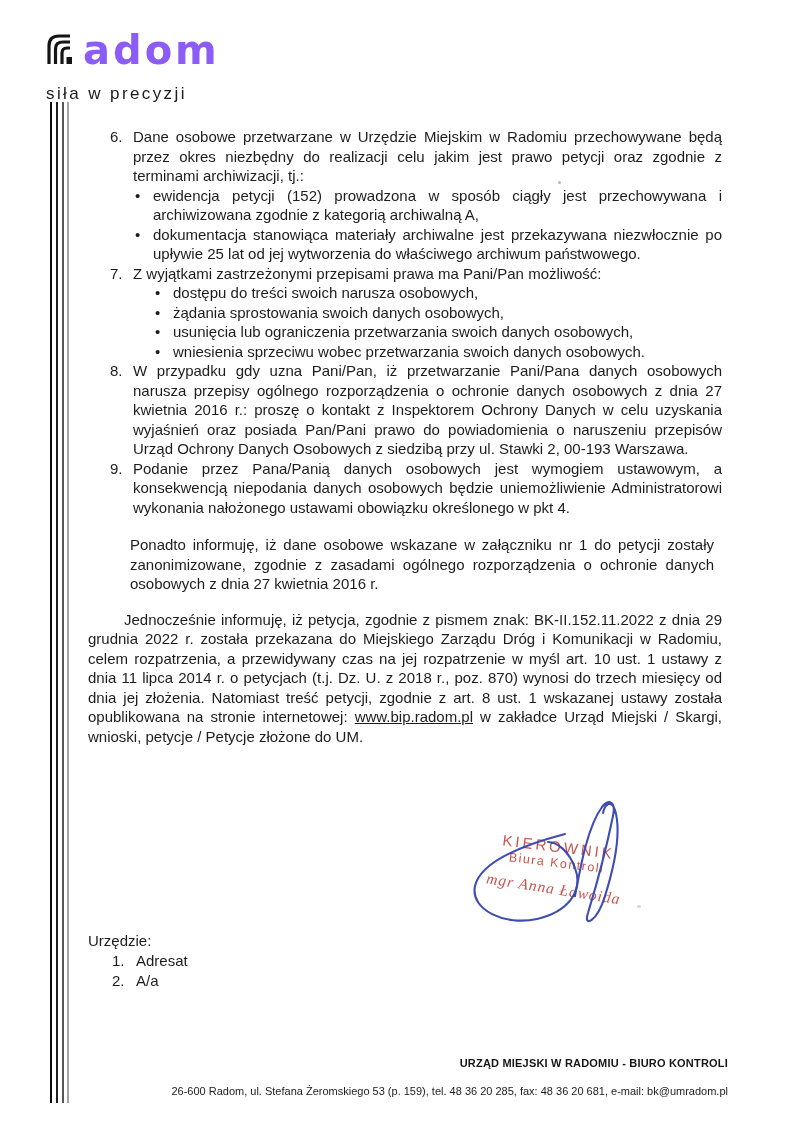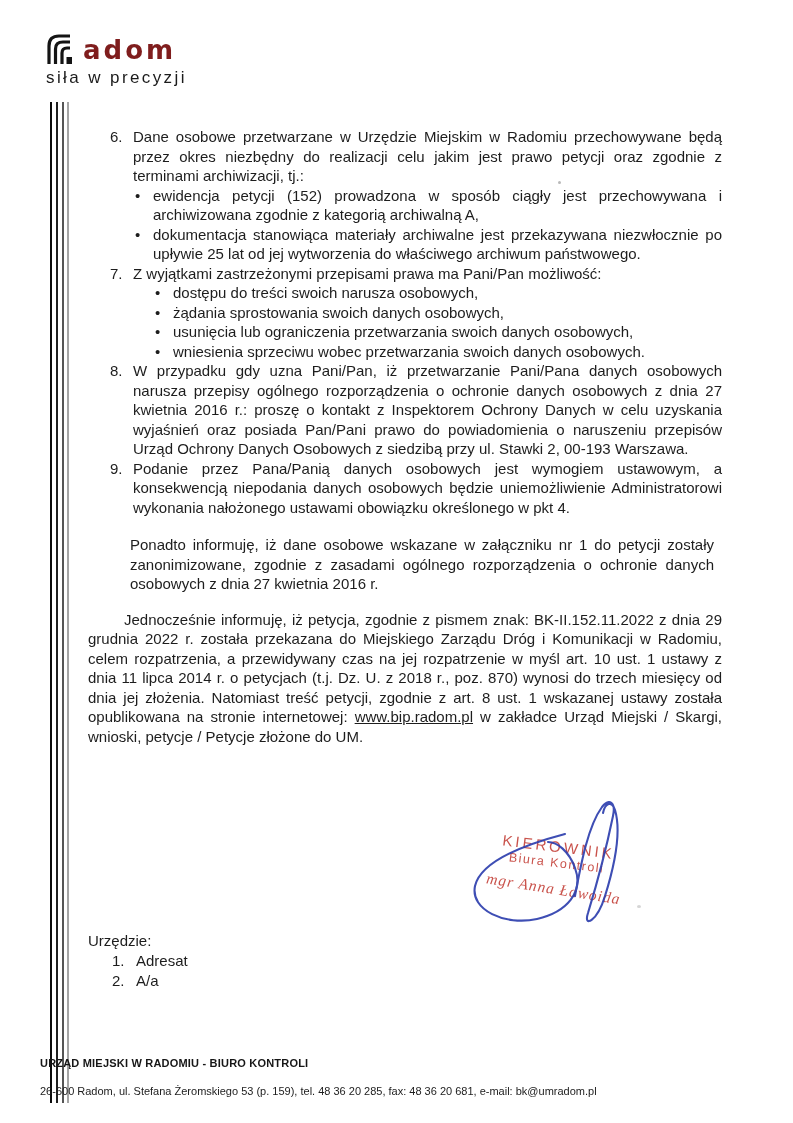--- a/index.html
+++ b/index.html
@@ -19,23 +19,23 @@
       #1f1f1f 6px 8px, transparent 8px 12px,
       #555555 12px 14px, transparent 14px 17px,
       #a5a5a5 17px 19px, transparent 19px 20px);
   }
   
   .logo{position:absolute;left:46px;top:33px;}
   .logo-row{display:flex;align-items:flex-end;}
   .logo-r{display:block;margin-right:3px;}
   .logo-rest{
     font-family:"DejaVu Sans",sans-serif;font-weight:bold;
-    font-size:26px;line-height:30px;letter-spacing:3px;color:#7f1d1d;
+    font-size:40px;line-height:30px;letter-spacing:3px;color:#8b5cf6;
   }
-  .tagline{font-size:17px;letter-spacing:2.4px;margin-top:3px;color:#1b1b1b;}
+  .tagline{font-size:17px;letter-spacing:2.4px;margin-top:19px;color:#1b1b1b;}
   
   .main{
     position:absolute;left:88px;top:127px;width:634px;
     font-size:15px;line-height:19.5px;
   }
   .item{display:flex;}
   .inum{flex:0 0 45px;box-sizing:border-box;padding-left:22px;}
   .ibody{flex:1;text-align:justify;}
   .brow{display:flex;}
   .brow.l1{margin-left:2px;}
@@ -56,21 +56,21 @@
   .stamp-l3{
     font-family:"Liberation Serif",serif;font-style:italic;
     font-size:15.5px;margin-top:10px;letter-spacing:1px;transform:rotate(2deg);
   }
   .sig-svg{position:absolute;left:0;top:0;}
   
   .recipients{position:absolute;left:88px;top:931px;font-size:15px;line-height:20px;}
   .rec-item{display:flex;margin-left:24px;}
   .rec-num{flex:0 0 24px;}
   
-  .footer{position:absolute;left:40px;top:1057px;width:680px;text-align:left;}
+  .footer{position:absolute;left:48px;top:1057px;width:680px;text-align:right;}
   .f1{font-weight:bold;font-size:11px;letter-spacing:.2px;color:#161616;}
   .f2{font-size:11px;margin-top:16px;color:#1c1c1c;}
   
   .speck{position:absolute;background:#b9b9b9;border-radius:50%;}
   .speck.s1{left:558px;top:181px;width:3px;height:3px;}
   .speck.s2{left:637px;top:905px;width:4px;height:3px;opacity:.6;}
 </style>
 </head>
 <body>
 

